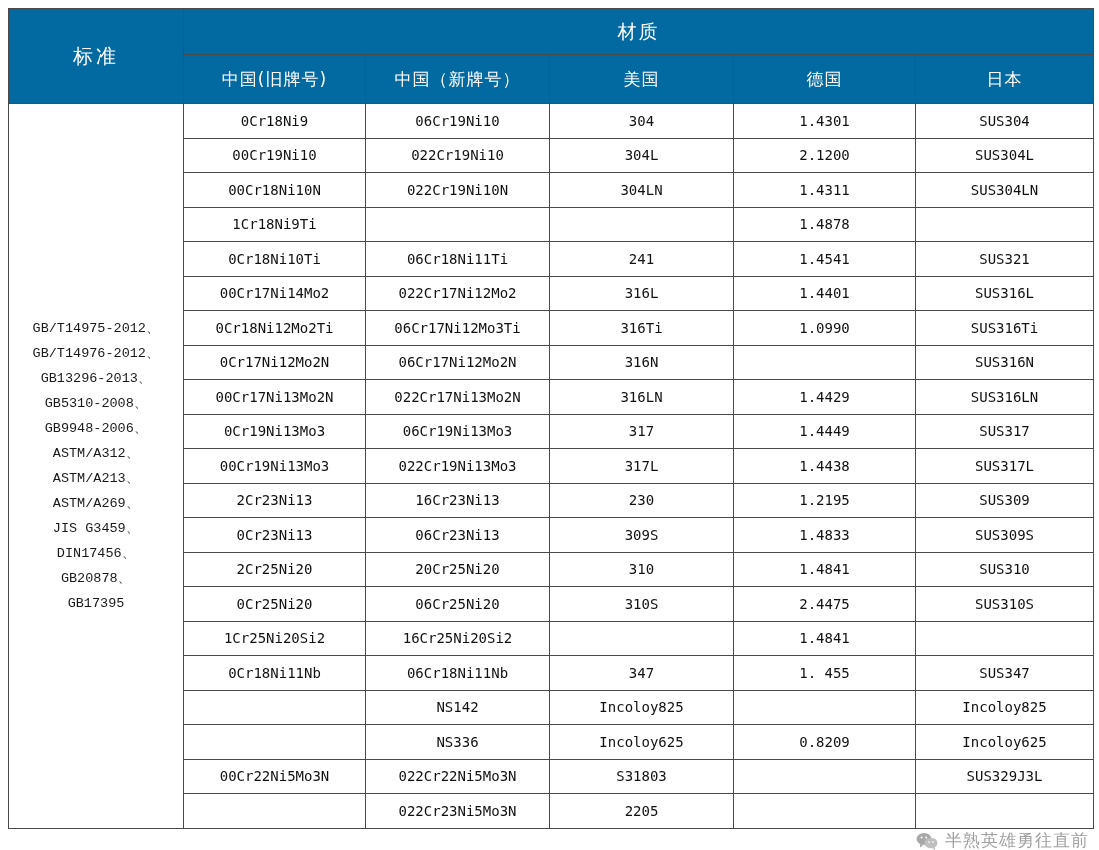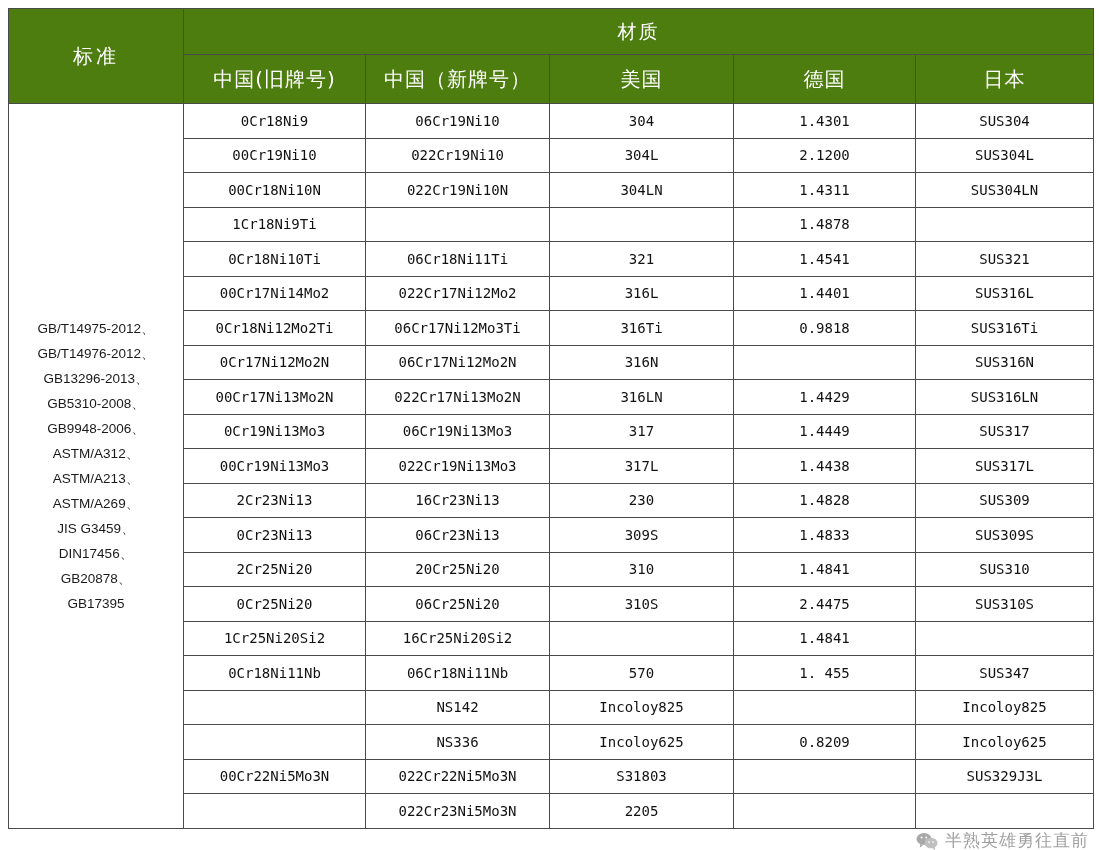--- a/index.html
+++ b/index.html
@@ -27,41 +27,41 @@
     background: #ffffff;
   }
   table.spec td, table.spec th {
     border: 1px solid #4a4a4a;
     padding: 0;
     text-align: center;
     vertical-align: middle;
     font-weight: normal;
   }
   .hdr {
-    background: #4d7c0f;
+    background: #0369a1;
     color: #ffffff;
     font-weight: bold;
     font-family: "DejaVu Sans", "Liberation Sans", sans-serif;
   }
   .hdr-top {
     font-size: 19px;
     height: 45px;
     letter-spacing: 2px;
   }
   .hdr-sub {
-    font-size: 20px;
+    font-size: 17px;
     height: 48px;
     letter-spacing: 1px;
   }
   .std-cell {
     background: #ffffff;
     color: #1a1a1a;
     font-size: 13.5px;
     line-height: 25px;
-    font-family: Liberation Sans, sans-serif;
+    font-family: Liberation Mono, monospace;
     padding: 4px 2px;
     white-space: pre-line;
   }
   .std-head {
     font-size: 20px;
     letter-spacing: 3px;
   }
   td.cell {
     height: 33.5px;
     font-size: 14px;
@@ -161,36 +161,36 @@
       <tr>
         <td class="cell">1Cr18Ni9Ti</td>
         <td class="cell"></td>
         <td class="cell"></td>
         <td class="cell">1.4878</td>
         <td class="cell"></td>
       </tr>
       <tr>
         <td class="cell">0Cr18Ni10Ti</td>
         <td class="cell">06Cr18Ni11Ti</td>
-        <td class="cell">321</td>
+        <td class="cell">241</td>
         <td class="cell">1.4541</td>
         <td class="cell">SUS321</td>
       </tr>
       <tr>
         <td class="cell">00Cr17Ni14Mo2</td>
         <td class="cell">022Cr17Ni12Mo2</td>
         <td class="cell">316L</td>
         <td class="cell">1.4401</td>
         <td class="cell">SUS316L</td>
       </tr>
       <tr>
         <td class="cell">0Cr18Ni12Mo2Ti</td>
         <td class="cell">06Cr17Ni12Mo3Ti</td>
         <td class="cell">316Ti</td>
-        <td class="cell">0.9818</td>
+        <td class="cell">1.0990</td>
         <td class="cell">SUS316Ti</td>
       </tr>
       <tr>
         <td class="cell">0Cr17Ni12Mo2N</td>
         <td class="cell">06Cr17Ni12Mo2N</td>
         <td class="cell">316N</td>
         <td class="cell"></td>
         <td class="cell">SUS316N</td>
       </tr>
       <tr>
@@ -211,21 +211,21 @@
         <td class="cell">00Cr19Ni13Mo3</td>
         <td class="cell">022Cr19Ni13Mo3</td>
         <td class="cell">317L</td>
         <td class="cell">1.4438</td>
         <td class="cell">SUS317L</td>
       </tr>
       <tr>
         <td class="cell">2Cr23Ni13</td>
         <td class="cell">16Cr23Ni13</td>
         <td class="cell">230</td>
-        <td class="cell">1.4828</td>
+        <td class="cell">1.2195</td>
         <td class="cell">SUS309</td>
       </tr>
       <tr>
         <td class="cell">0Cr23Ni13</td>
         <td class="cell">06Cr23Ni13</td>
         <td class="cell">309S</td>
         <td class="cell">1.4833</td>
         <td class="cell">SUS309S</td>
       </tr>
       <tr>
@@ -245,21 +245,21 @@
       <tr>
         <td class="cell">1Cr25Ni20Si2</td>
         <td class="cell">16Cr25Ni20Si2</td>
         <td class="cell"></td>
         <td class="cell">1.4841</td>
         <td class="cell"></td>
       </tr>
       <tr>
         <td class="cell">0Cr18Ni11Nb</td>
         <td class="cell">06Cr18Ni11Nb</td>
-        <td class="cell">570</td>
+        <td class="cell">347</td>
         <td class="cell">1. 455</td>
         <td class="cell">SUS347</td>
       </tr>
       <tr>
         <td class="cell"></td>
         <td class="cell">NS142</td>
         <td class="cell">Incoloy825</td>
         <td class="cell"></td>
         <td class="cell">Incoloy825</td>
       </tr>

